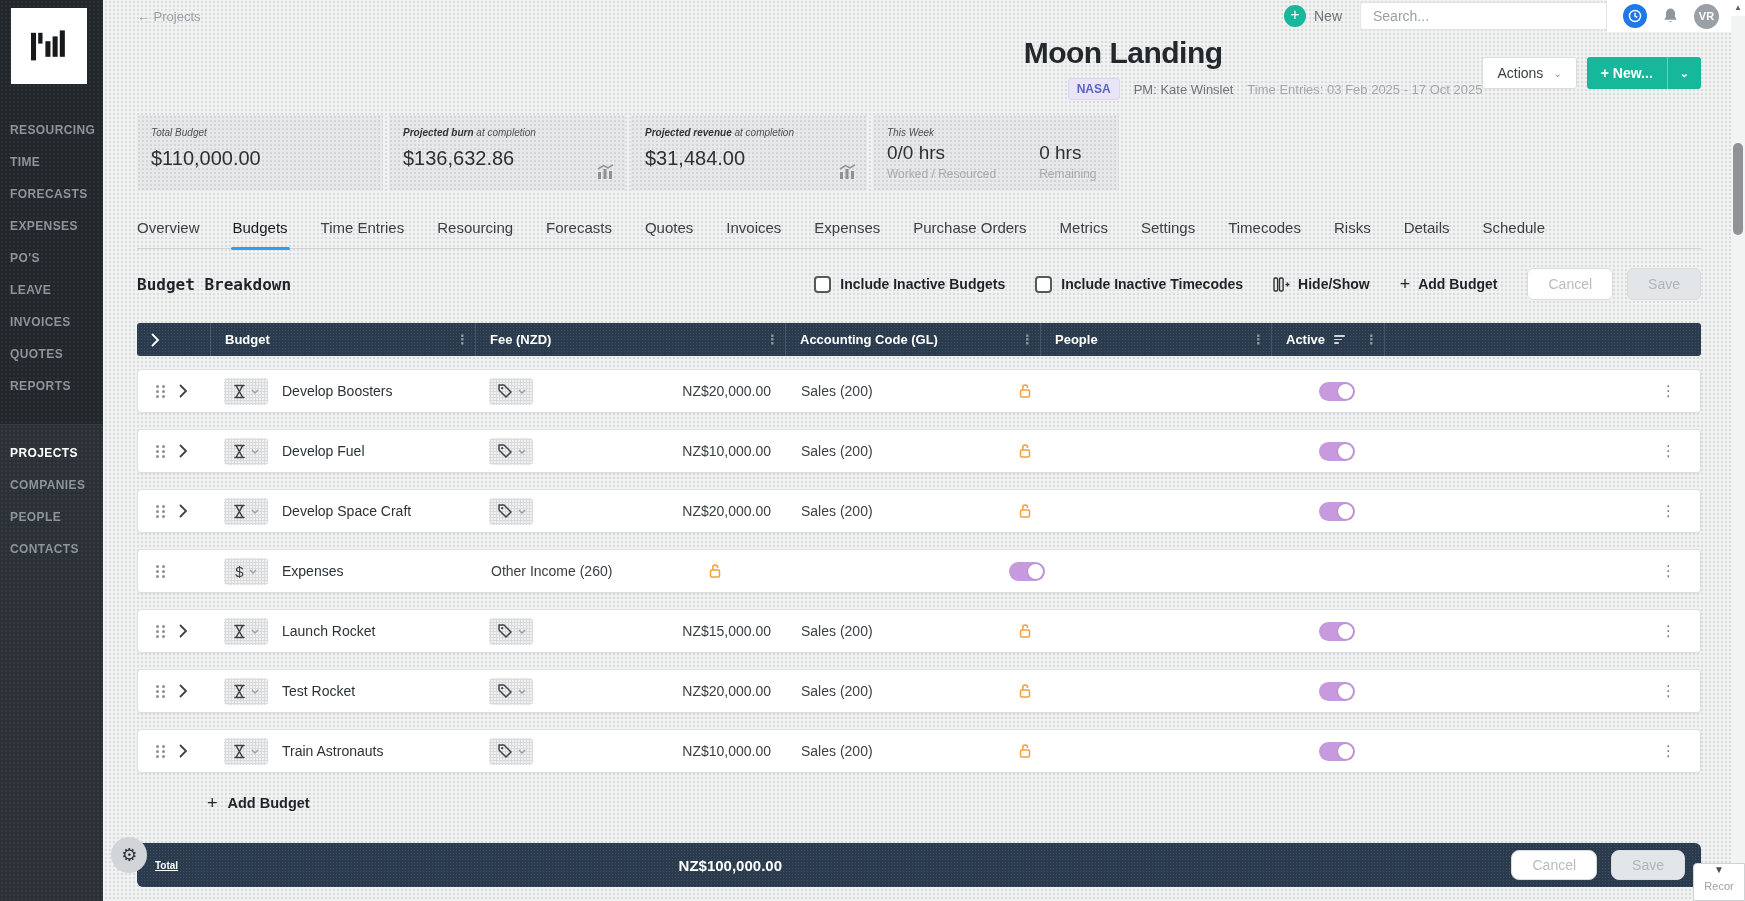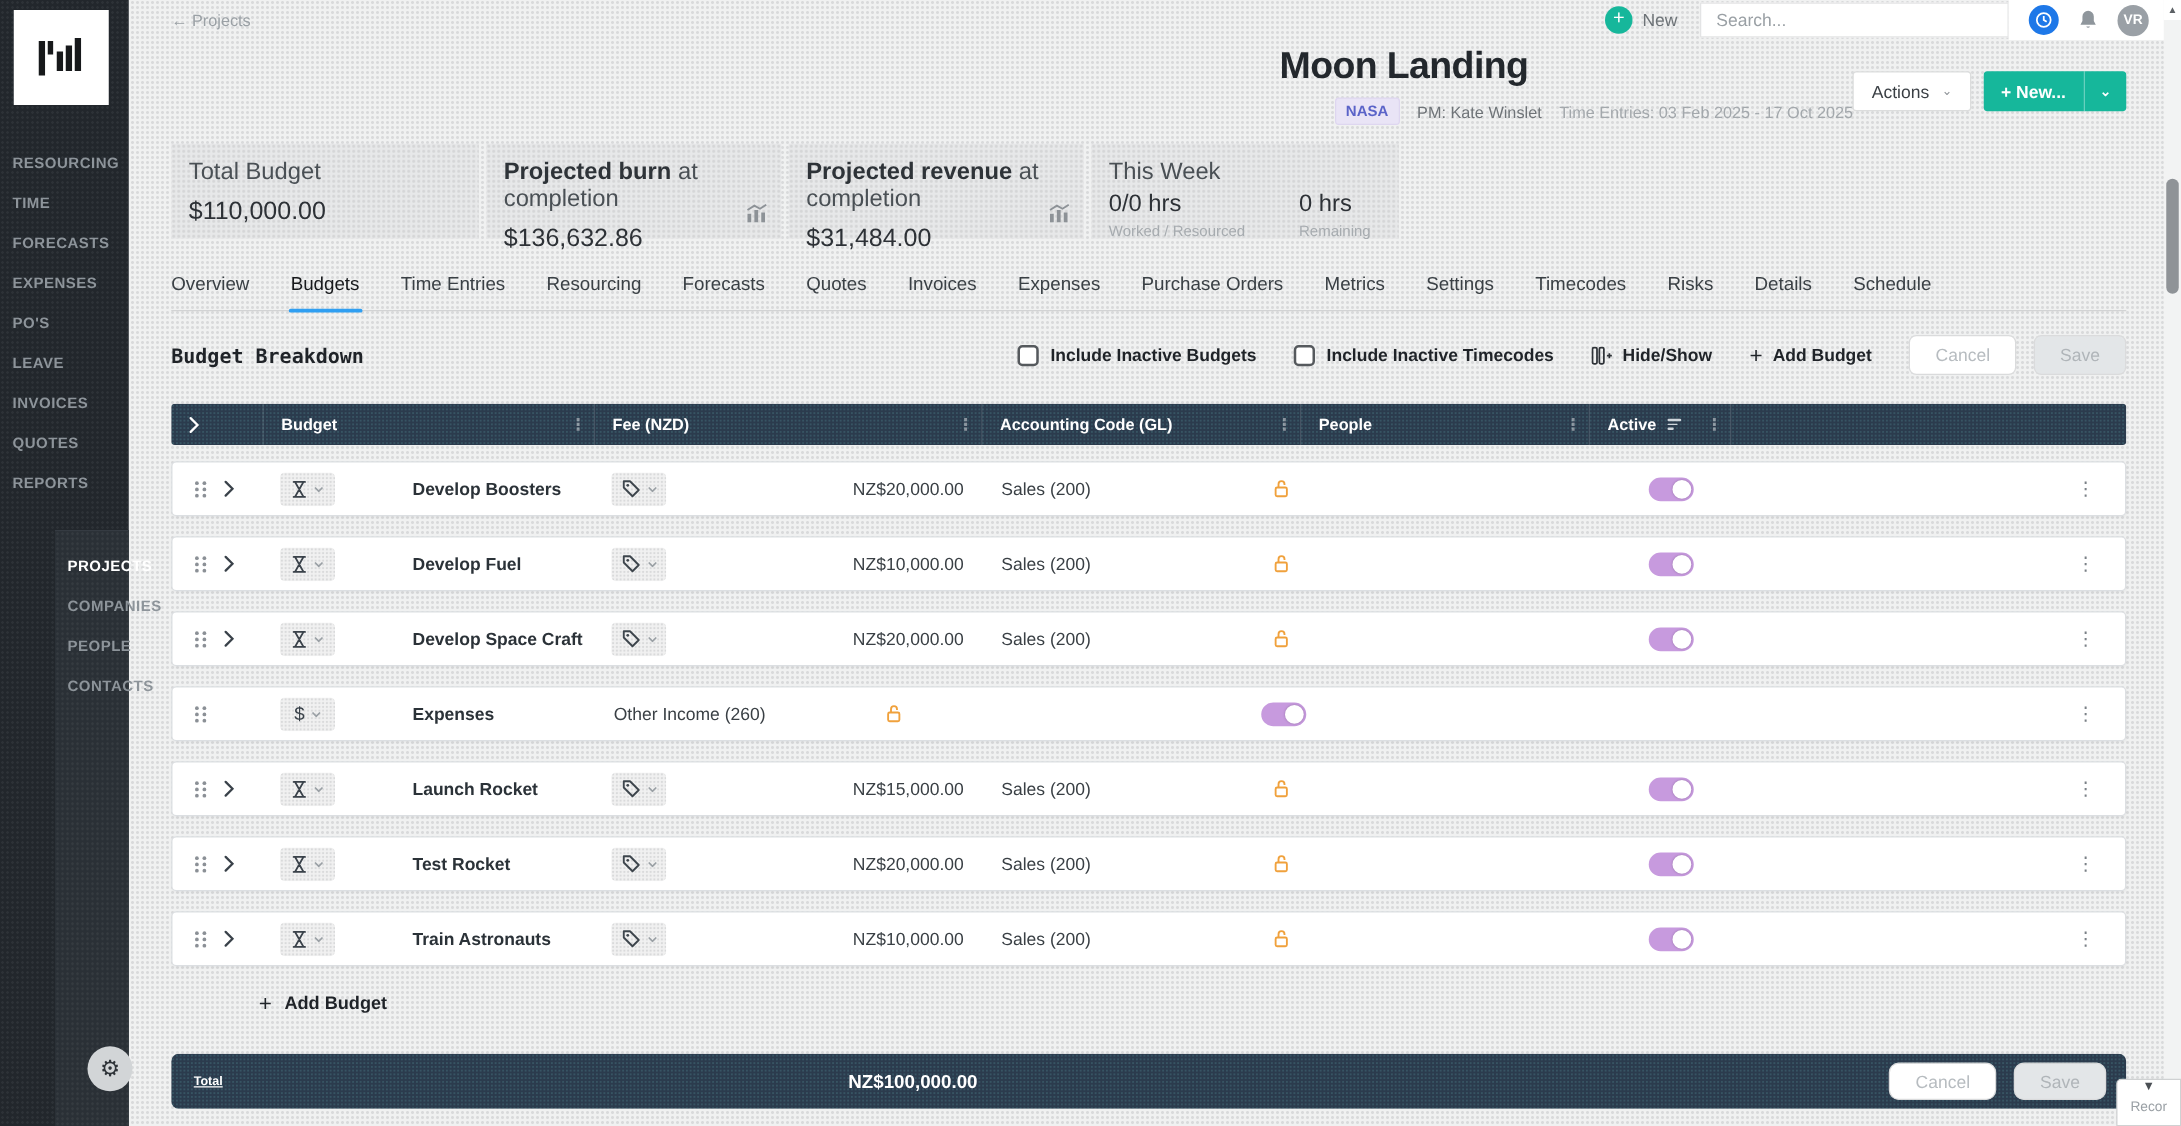--- a/index.html
+++ b/index.html
@@ -28,21 +28,21 @@
   .nav1 { margin-top:30px; }
   .nav-item {
     padding:9px 0 9px 10px; font-size:12px; font-weight:700; letter-spacing:.4px;
     color:#8d949a; cursor:pointer; white-space:nowrap;
   }
   .nav-item.active { color:#ffffff; }
   .lower {
     margin-top:22px; flex:1; background:#2a3036; border-top:1px solid #353b42;
     background-image: radial-gradient(rgba(255,255,255,.05) 1px, transparent 1.2px);
     background-size:4px 4px;
-    display:flex; flex-direction:column; padding-top:12px;margin-left:44px;
+    display:flex; flex-direction:row; padding-top:12px;
   }
   .gear-wrap { margin-top:auto; padding:0 0 28px 26px; }
   .gear-circle {
     width:36px; height:36px; border-radius:50%; background:#d2d5d7;
     display:flex; align-items:center; justify-content:center; cursor:pointer;
     font-size:18px; color:#2e3338;
   }
   
   .main { flex:1; padding:0 44px 0 34px; position:relative; }
   .topbar { display:flex; align-items:center; height:32px; }
@@ -94,21 +94,21 @@
   .chev-sm { font-size:10px; color:#8d9297; }
   
   .stats-row { display:flex; gap:6px; margin-top:15px; }
   .card {
     height:76px; padding:12px 14px; position:relative;
     background-color:#e7e8e9;
     background-image: radial-gradient(#d4d5d6 1px, transparent 1.3px);
     background-size:4px 4px;
   }
   .card-1 { width:246px; } .card-2 { width:236px; } .card-3 { width:236px; } .card-4 { width:246px; }
-  .card-label { font-size:19px; color:#4a5055; }
+  .card-label { font-size:10px; color:#4a5055;font-style:italic; }
   .card-label b { color:#2e3338; }
   .card-value { font-size:20px; color:#2d3136; margin-top:9px; }
   .card-chart-ic { position:absolute; right:10px; bottom:8px; }
   .week-grid { display:flex; gap:43px; margin-top:4px; }
   .week-big { font-size:19px; color:#2d3136; }
   .week-sub { font-size:12px; color:#a6abaf; margin-top:3px; }
   
   .tabs { display:flex; gap:33px; margin-top:28px; border-bottom:1px solid #d2d3d4; height:30px; }
   .tab { font-size:15px; color:#3a4045; cursor:pointer; padding-bottom:12px; position:relative; white-space:nowrap; }
   .tab.active { color:#17191c; }
@@ -154,21 +154,21 @@
   .drag { display:grid; grid-template-columns:3px 3px; gap:2px 3px; cursor:grab; }
   .drag i { width:3px; height:3px; background:#8b9096; border-radius:50%; }
   .exp-chev { display:flex; cursor:pointer; }
   .td-2 { width:265px; padding-left:12px; gap:14px; }
   .type-btn {
     width:44px; height:27px; border-radius:4px; display:flex; align-items:center; justify-content:center; gap:5px;
     background-image: radial-gradient(#d9dadb 1px, transparent 1.2px); background-size:3px 3px; background-color:#f1f1f1;
     cursor:pointer;
   }
   .dollar-ic { font-size:15px; color:#3a424a; font-weight:400; line-height:1; }
-  .bname { font-size:14px; font-weight:700; color:#2b3238; white-space:nowrap;margin-left:48px; }
+  .bname { font-size:14px; font-weight:400; color:#2b3238; white-space:nowrap; }
   .td-3 { width:310px; padding-left:12px; padding-right:16px; }
   .tag-btn {
     width:44px; height:27px; border-radius:4px; display:flex; align-items:center; justify-content:center; gap:5px;
     background-image: radial-gradient(#d9dadb 1px, transparent 1.2px); background-size:3px 3px; background-color:#f1f1f1;
     cursor:pointer;
   }
   .fee { flex:1; text-align:right; font-size:14px; color:#3a4045; }
   .td-4 { width:255px; padding-left:14px; padding-right:10px; }
   .acc-text { font-size:14px; color:#3a4045; }
   .lock { margin-left:auto; display:flex; cursor:default; }

